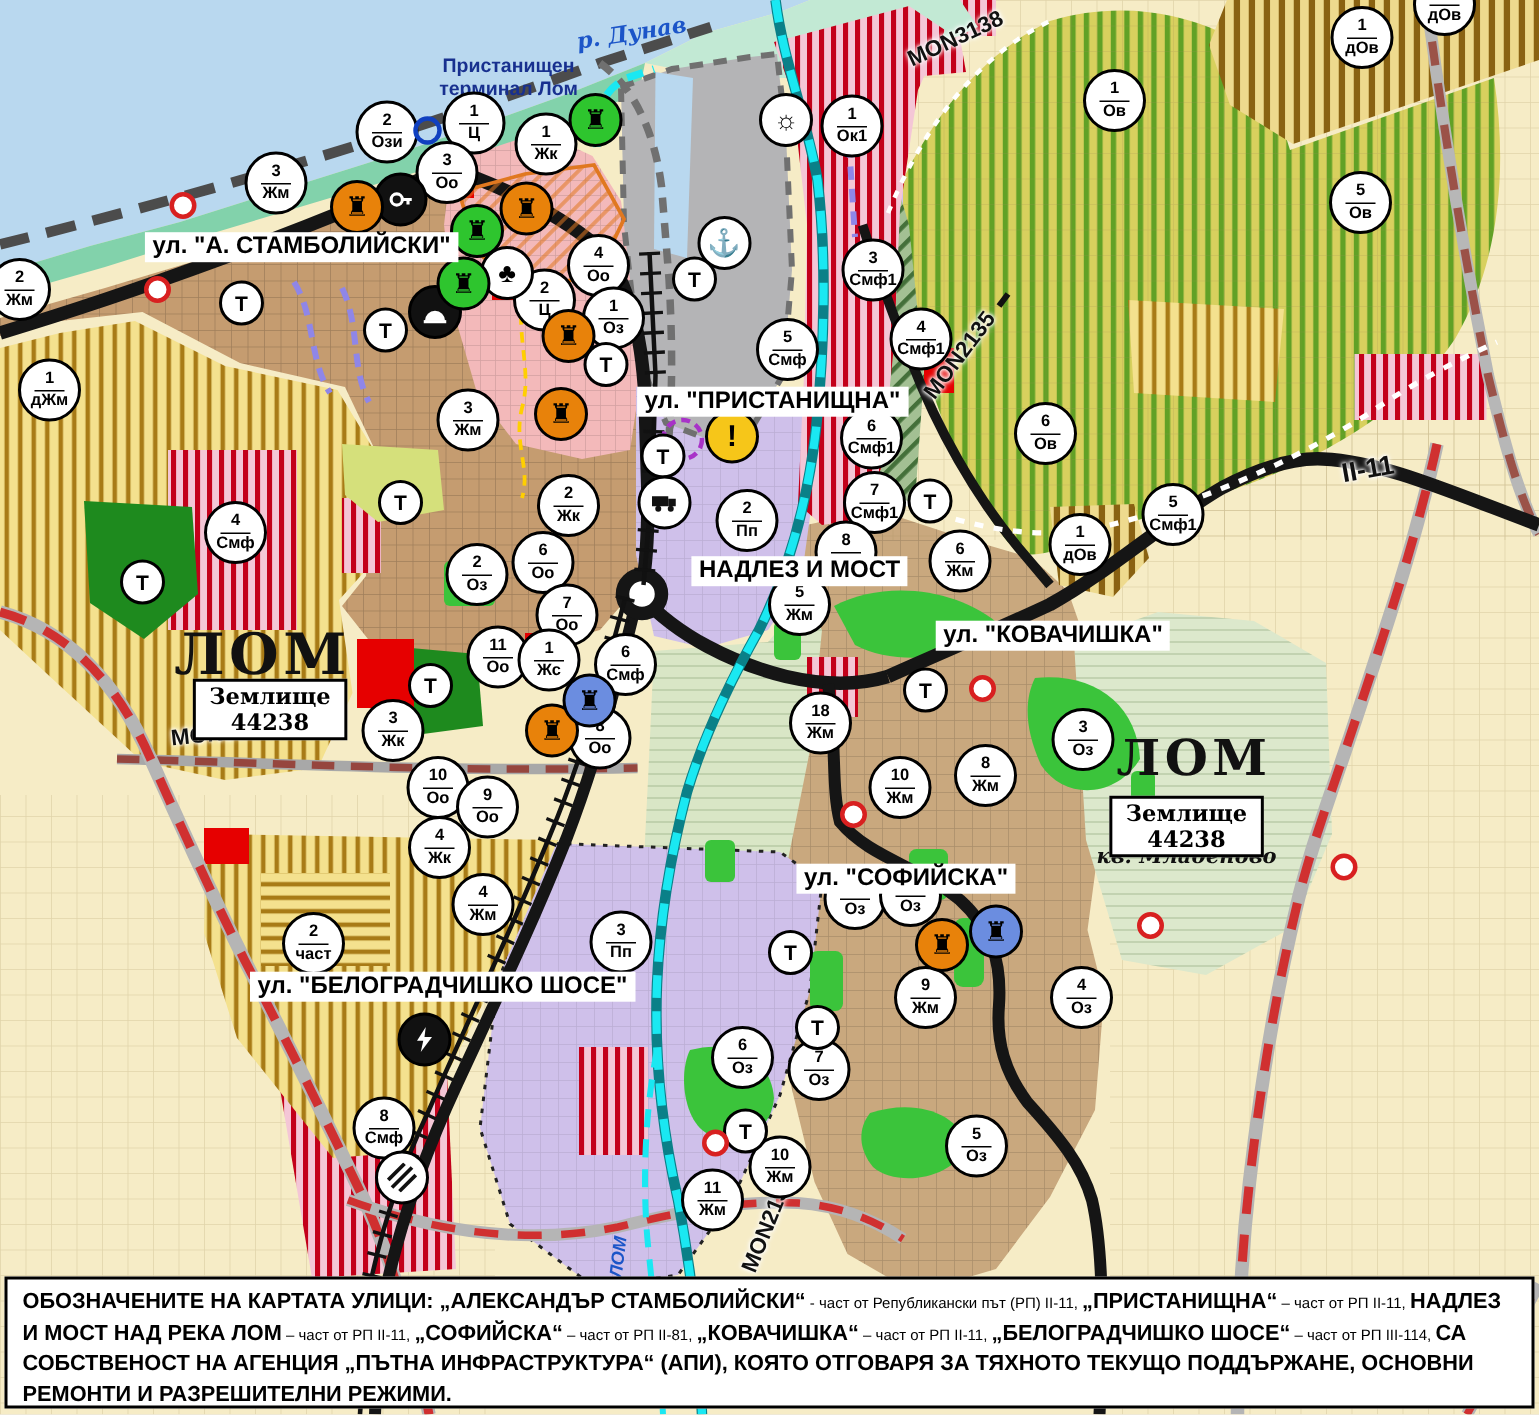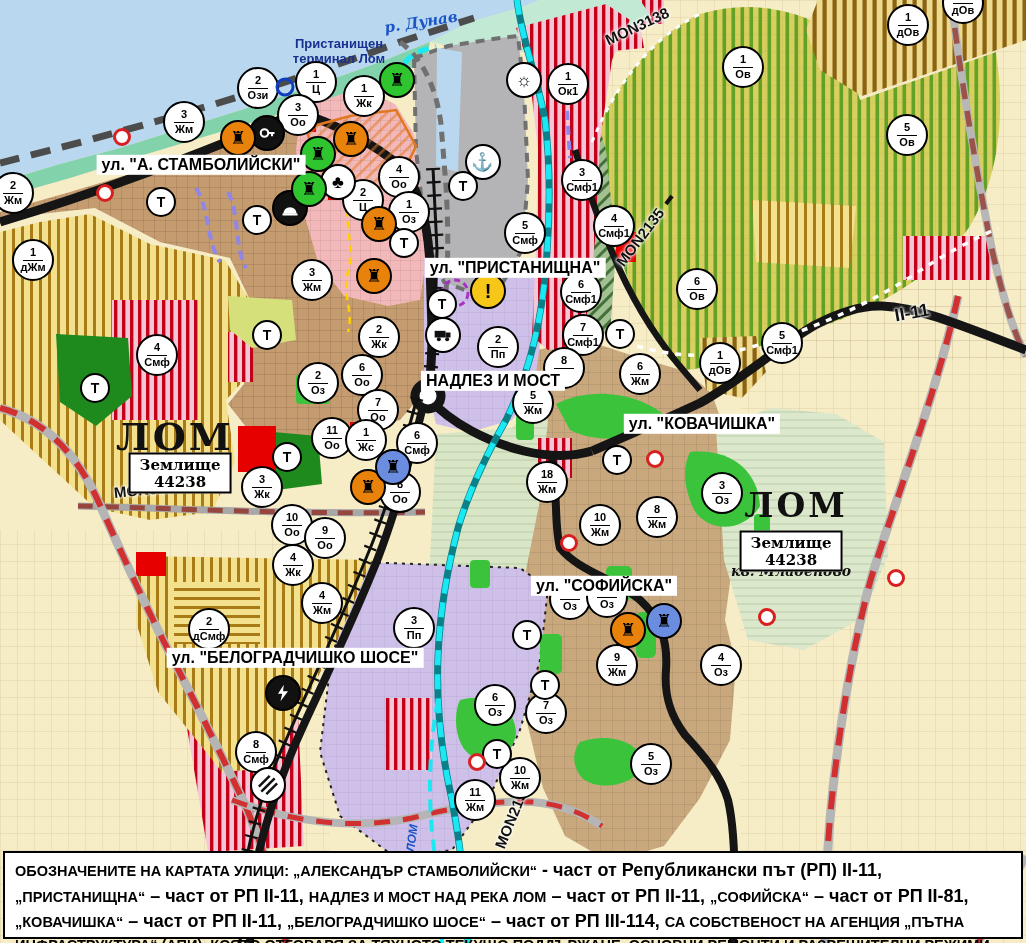--- a/index.html
+++ b/index.html
@@ -32,21 +32,21 @@
     transform:translate(-50%,-50%);display:flex;align-items:center;justify-content:center;overflow:hidden;}
   .ic span{font-size:18px;line-height:1;color:#000;}
   .ic svg{width:20px;height:20px;display:block;}
   .dot{position:absolute;z-index:11;width:12px;height:12px;border:3px solid #d82020;background:#fff;
     border-radius:50%;transform:translate(-50%,-50%);}
   .blue-ring{position:absolute;z-index:11;width:13px;height:13px;border:3px solid #1040c0;background:transparent;
     border-radius:50%;transform:translate(-50%,-50%);}
   #footer{position:absolute;z-index:30;left:3px;right:3px;top:851px;bottom:4px;background:#fff;border:2px solid #000;
     padding:5px 10px;color:#000;font-size:14.5px;line-height:1.42;}
   #footer .b{font-weight:700;margin-top:21px;}
-  #footer .n{font-weight:700;font-size:18px;}
+  #footer .n{font-weight:400;font-size:10px;}
 </style>
 </head>
 <body>
 
 <div id="map">
 
 <svg id="bg" width="1026" height="943" viewBox="0 0 1026 943">
   <defs>
     <pattern id="pRed" width="8" height="8" patternUnits="userSpaceOnUse">
           <rect width="8" height="8" fill="#f4c6d6"></rect>
@@ -460,21 +460,21 @@
         <span class="den">Жм</span>
       </div>
       <div class="zc" style="left: 414px; top: 628px;">
         <span class="num">3</span>
         <span class="bar"></span>
         <span class="den">Пп</span>
       </div>
       <div class="zc" style="left: 209px; top: 629px;">
         <span class="num">2</span>
         <span class="bar"></span>
-        <span class="den">дСмф</span>
+        <span class="den">част</span>
       </div>
       <div class="zc" style="left: 256px; top: 752px;">
         <span class="num">8</span>
         <span class="bar"></span>
         <span class="den">Смф</span>
       </div>
       <div class="zc" style="left: 157px; top: 355px;">
         <span class="num">4</span>
         <span class="bar"></span>
         <span class="den">Смф</span>
@@ -623,21 +623,21 @@
       <div class="dot" style="left: 655px; top: 459px;"></div>
       <div class="dot" style="left: 569px; top: 543px;"></div>
       <div class="dot" style="left: 477px; top: 762px;"></div>
       <div class="dot" style="left: 767px; top: 617px;"></div>
       <div class="dot" style="left: 896px; top: 578px;"></div>
       <div class="blue-ring" style="left: 285px; top: 87px;"></div>
     </div>
 <div id="layer-labels">
       <div class="street-label" style="left: 201px; top: 165px;">ул. "А. СТАМБОЛИЙСКИ"</div>
       <div class="street-label" style="left: 515px; top: 268px;">ул. "ПРИСТАНИЩНА"</div>
-      <div class="street-label" style="left: 493px; top: 381px; text-align: right;">НАДЛЕЗ И МОСТ</div>
+      <div class="street-label" style="left: 533px; top: 381px; text-align: right;">НАДЛЕЗ И МОСТ</div>
       <div class="street-label" style="left: 702px; top: 424px;">ул. "КОВАЧИШКА"</div>
       <div class="street-label" style="left: 604px; top: 586px;">ул. "СОФИЙСКА"</div>
       <div class="street-label" style="left: 295px; top: 658px;">ул. "БЕЛОГРАДЧИШКО ШОСЕ"</div>
       <div class="road-label" style="left: 637px; top: 26px; font-size: 15px; transform: translate(-50%, -50%) rotate(-25deg);">MON3138</div>
       <div class="road-label" style="left: 640px; top: 237px; font-size: 15px; transform: translate(-50%, -50%) rotate(-53deg);">MON2135</div>
       <div class="road-label" style="left: 148px; top: 489px; font-size: 15px; transform: translate(-50%, -50%) rotate(-6deg);">MON3139</div>
       <div class="road-label" style="left: 512px; top: 816px; font-size: 15px; transform: translate(-50%, -50%) rotate(-68deg);">MON2136</div>
       <div class="road-label" style="left: 912px; top: 313px; font-size: 18px; transform: translate(-50%, -50%) rotate(-10deg);">II-11</div>
     </div>
 

